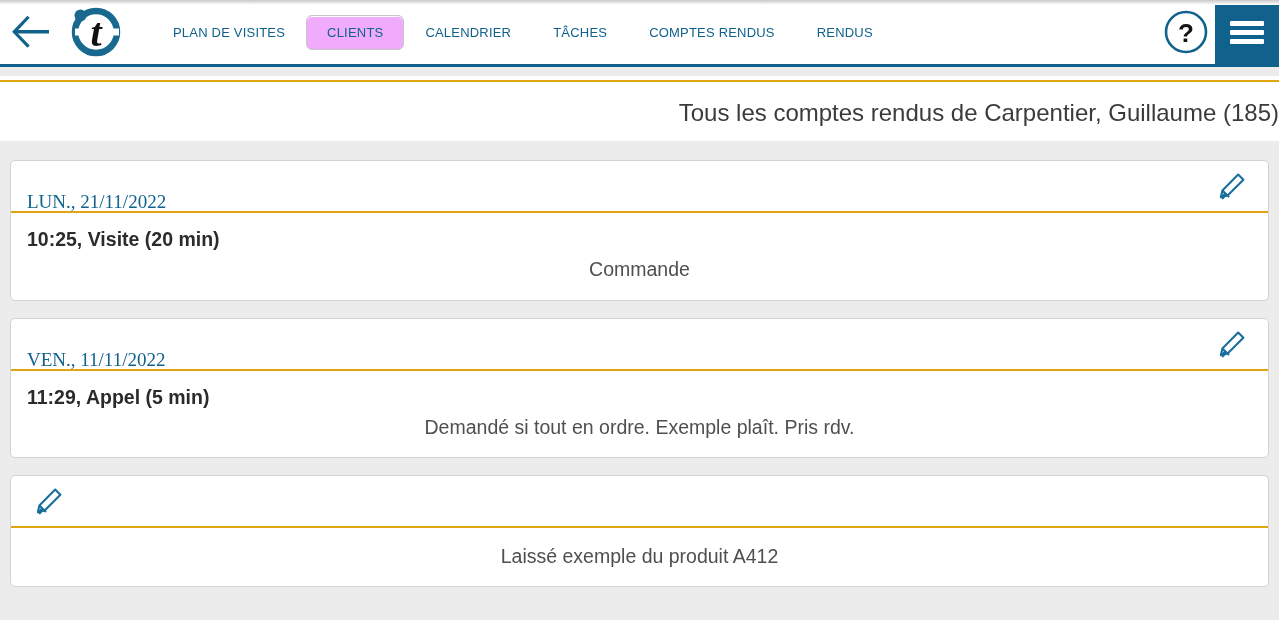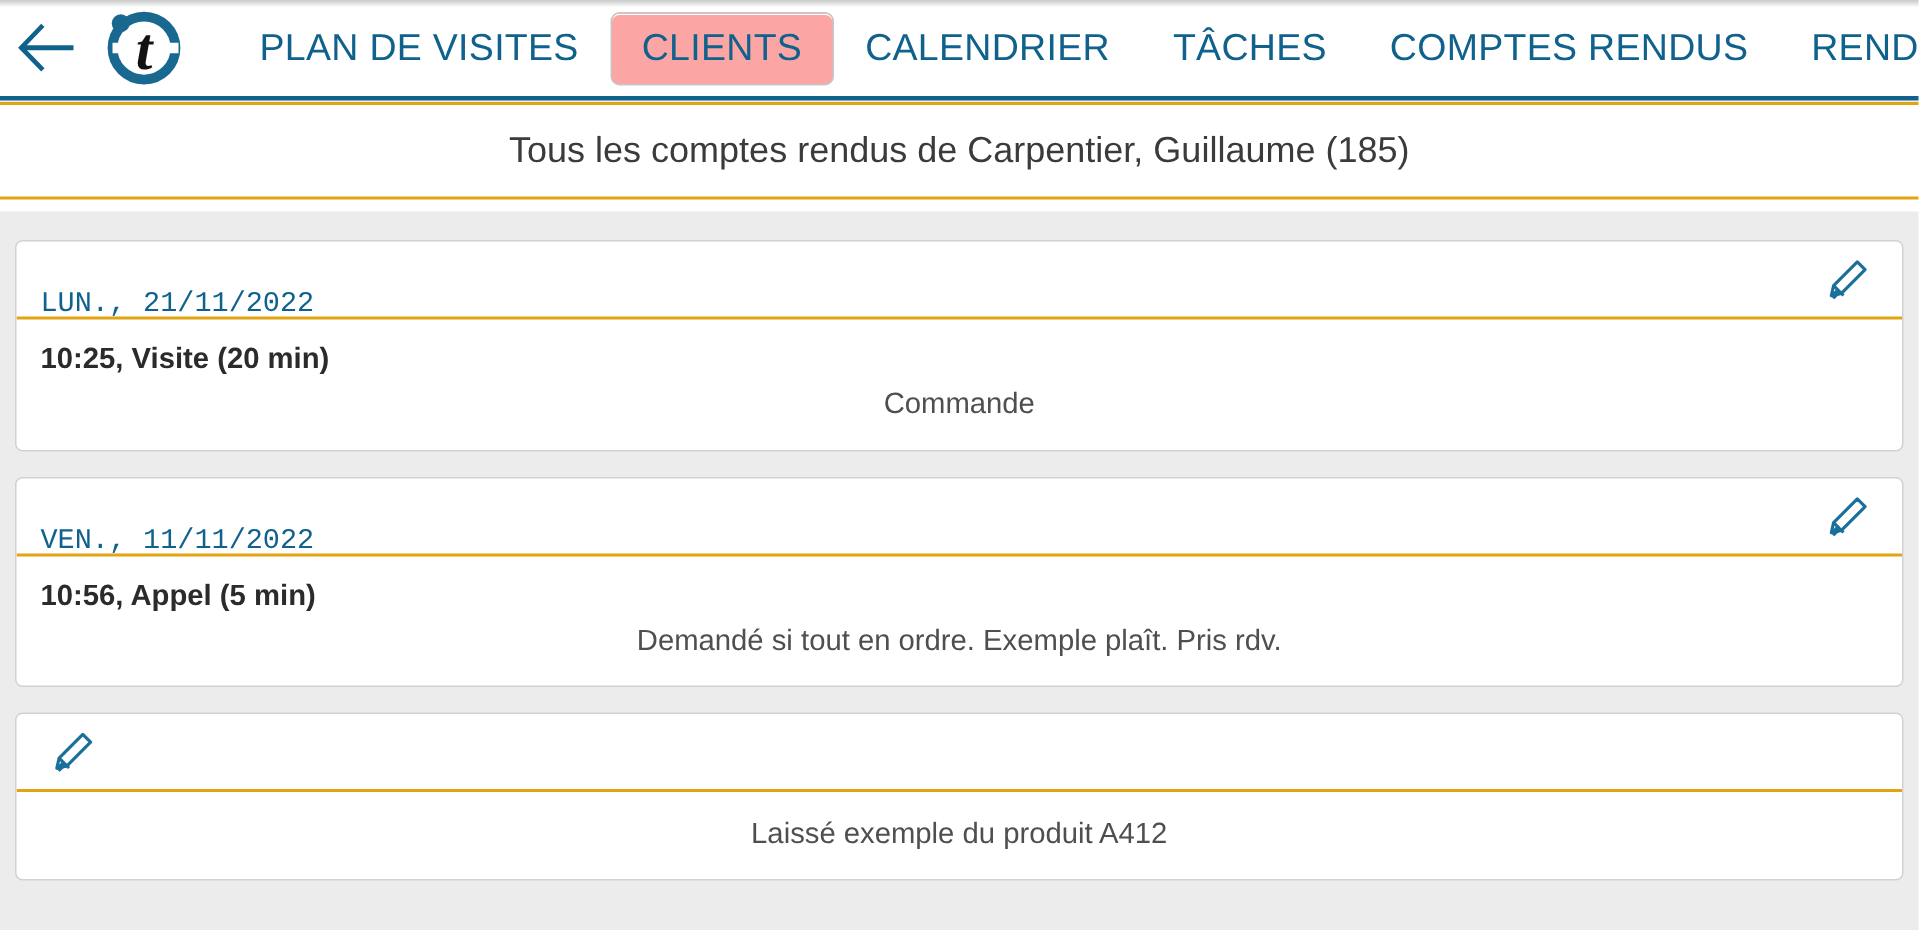--- a/index.html
+++ b/index.html
@@ -44,32 +44,32 @@
   #nav {
     flex: 1 1 auto;
     display: flex;
     align-items: center;
     height: 67px;
     padding-left: 22px;
     gap: 0px;
   }
   .nav-item {
     color: #10628c;
-    font-size: 25px;
+    font-size: 13px;
     letter-spacing: 0.2px;
     padding: 9px 20px;
     cursor: pointer;
     white-space: nowrap;
     border: 1px solid transparent;
     border-radius: 6px;
     background: transparent;
     font-family: "Liberation Sans", sans-serif;
   }
   .nav-item.active {
-    background: #fca5a5;
+    background: #f0abfc;
     border: 1px solid #c6c6c6;
     box-shadow: inset 0 1px 0 #fbfbfb;
   }
   #help-button {
     width: 58px; height: 67px;
     display: flex; align-items: center; justify-content: center;
     cursor: pointer;
     flex: 0 0 auto;
   }
   #menu-button {
@@ -87,28 +87,28 @@
     border-radius: 1px;
   }
 
   
   #gap-strip {
     position: absolute; top: 67px; left: 0;
     width: 1279px; height: 9px;
     background: #ececec;
   }
   #title-bar {
-    position: absolute; top: 68px; left: 0;
+    position: absolute; top: 80px; left: 0;
     width: 1279px; height: 65px;
     background: #ffffff;
     border-top: 2px solid #e2a410;
     border-bottom: 2px solid #e2a410;
     display: flex;
     align-items: center;
-    justify-content: center;
+    justify-content: flex-end;
   }
   #title-text {
     font-size: 24px;
     color: #3b3b3b;
     font-family: "Liberation Sans", sans-serif;
     font-weight: 400;
   }
 
   
   #content {
@@ -130,21 +130,21 @@
     height: 52px;
     display: flex;
     align-items: center;
     padding: 0 14px 0 16px;
     border-bottom: 2px solid #e2a410;
   }
   .card-date {
     flex: 1 1 auto;
     color: #10628c;
     font-size: 19px;
-    font-family: Liberation Mono, monospace;
+    font-family: Liberation Serif, serif;
     margin-top: 32px;
   }
   .edit-button {
     width: 44px; height: 40px;
     display: flex; align-items: center; justify-content: center;
     cursor: pointer;
     flex: 0 0 auto;
   }
   .card-body {
     padding: 12px 16px 16px 16px;
@@ -243,21 +243,21 @@
       <div class="card-date">VEN., 11/11/2022</div>
       <div class="edit-button">
         <svg width="28" height="28" viewBox="0 0 28 28">
           <path d="M20.2 2.6 L25.4 7.8 L9.6 23.6 L2.9 25.1 L4.4 18.4 Z" fill="none" stroke="#1a6f9b" stroke-width="2.1" stroke-linejoin="round"></path>
           <path d="M4.4 18.4 L11.0 25.0" fill="none" stroke="#1a6f9b" stroke-width="2.1"></path>
           <path d="M3.0 25.0 L6.6 21.4 L8.4 23.2 L4.8 26.8 Z" fill="#1a6f9b" stroke="#1a6f9b" stroke-width="1.2" stroke-linejoin="round"></path>
         </svg>
       </div>
     </div>
     <div class="card-body">
-      <div class="entry-title">10:56, Appel (5 min)</div>
+      <div class="entry-title">11:29, Appel (5 min)</div>
       <div class="entry-note">Demandé si tout en ordre. Exemple plaît. Pris rdv.</div>
     </div>
   </div>
 
   <div class="report-card">
     <div class="card-header">
       <div class="edit-button">
         <svg width="28" height="28" viewBox="0 0 28 28">
           <path d="M20.2 2.6 L25.4 7.8 L9.6 23.6 L2.9 25.1 L4.4 18.4 Z" fill="none" stroke="#1a6f9b" stroke-width="2.1" stroke-linejoin="round"></path>
           <path d="M4.4 18.4 L11.0 25.0" fill="none" stroke="#1a6f9b" stroke-width="2.1"></path>

